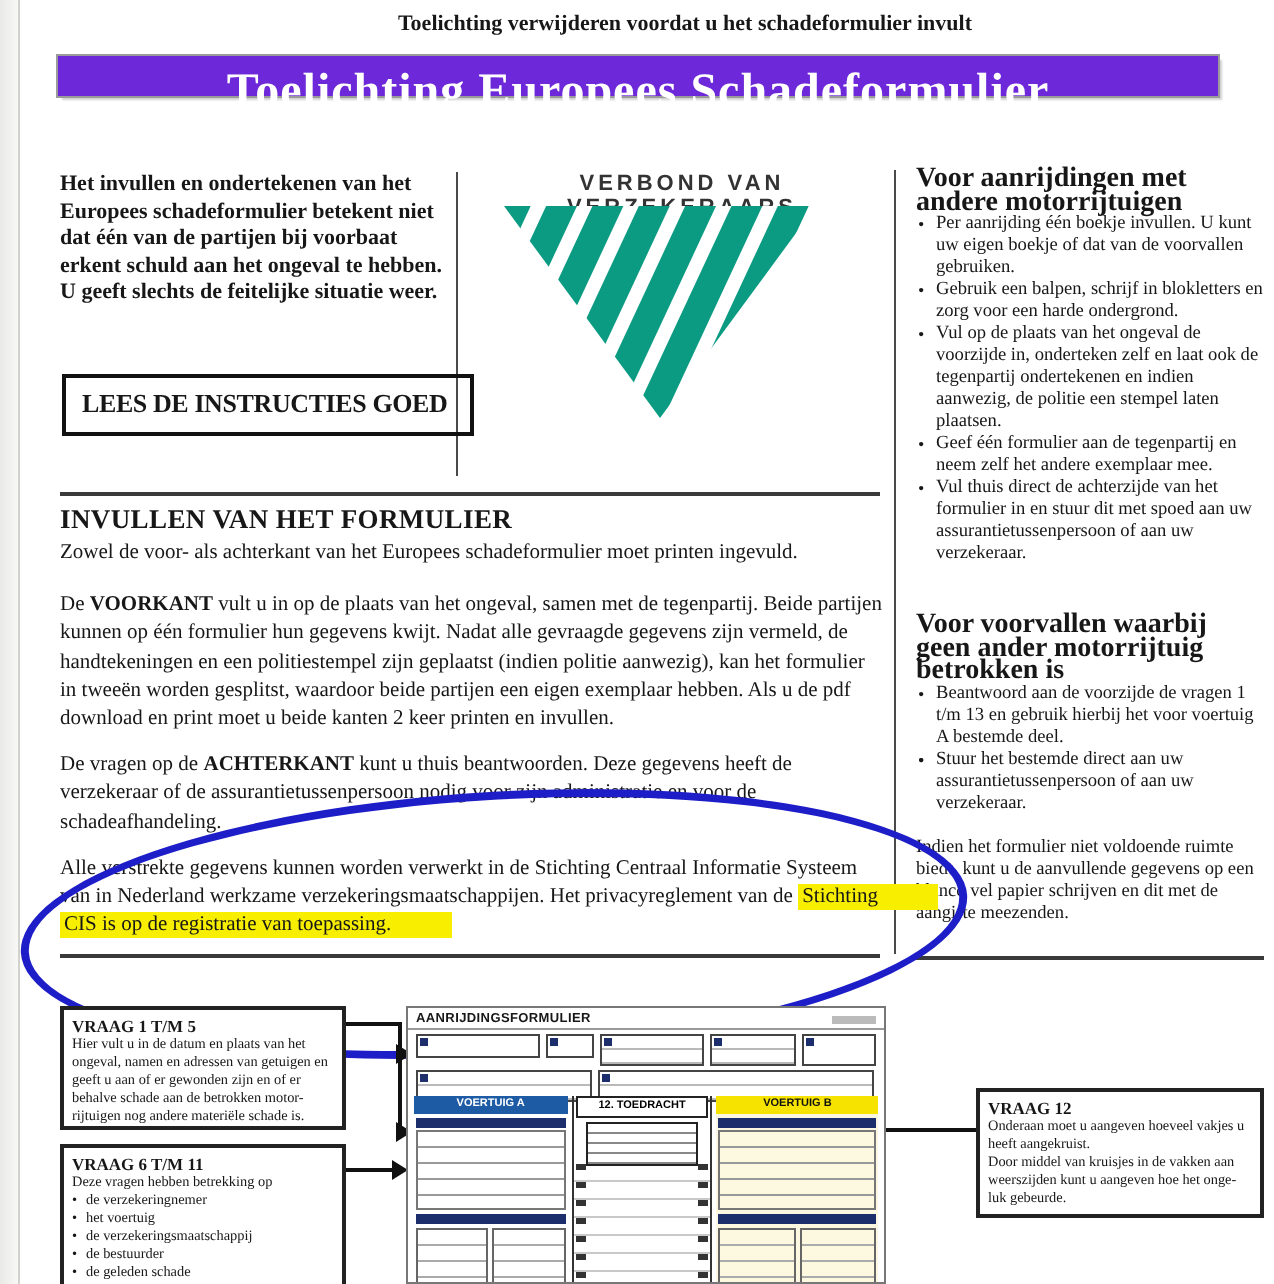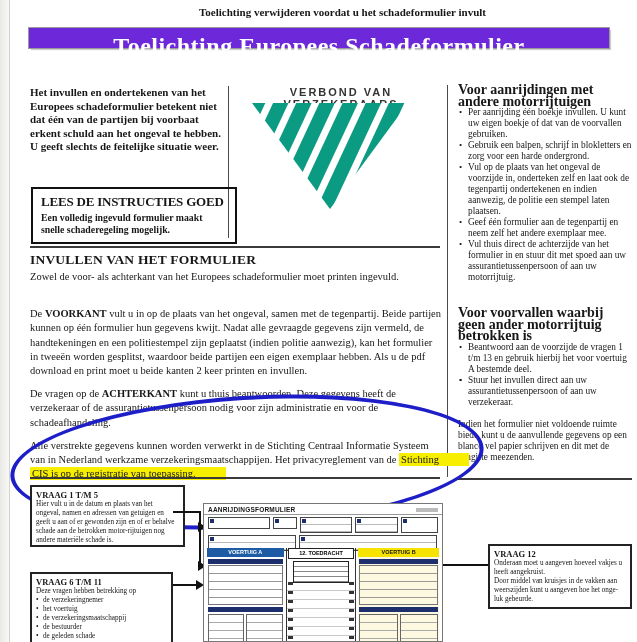--- a/index.html
+++ b/index.html
@@ -32,21 +32,21 @@
   #lees-box{left:31px;top:170px;width:206px;border:2px solid #111;padding:5px 8px 6px 8px;box-sizing:border-box;margin-top:17px;}
   #lees-title{font-size:13px;font-weight:bold;letter-spacing:-.2px;white-space:nowrap;}
   #lees-text{font-size:9.8px;font-weight:bold;line-height:12px;margin-top:2px;}
 
   
   #rule-top{left:30px;top:246px;width:410px;height:2px;background:#3a3a3a;}
   #main-col{left:30px;top:252px;width:412px;}
   #main-heading{font-size:13.5px;font-weight:bold;letter-spacing:.2px;}
   .main-par{font-size:10.5px;line-height:14.2px;margin:0;}
   #main-sub{margin-top:2px;}
-  #par-voorkant{margin-top:23px;}
+  #par-voorkant{margin-top:12px;}
   #par-achterkant{margin-top:9px;}
   #par-cis{margin-top:9px;}
   .term{font-weight:bold;}
   #cis-highlight{background:#f7ee00;padding:1px 30px 1px 2px;box-decoration-break:clone;}
 
   
   #rule-main{left:30px;top:477px;width:410px;height:2px;background:#3a3a3a;}
   #rule-right{left:458px;top:478px;width:174px;height:2px;background:#3a3a3a;}
   #divider2{left:447px;top:85px;width:1px;height:392px;background:#4a4a4a;}
 
@@ -60,21 +60,21 @@
   .u{}
 
   
   #cis-ellipse{left:10px;top:396px;width:466px;height:124px;border:4px solid #1e1ec8;
     border-radius:50%;transform:rotate(-3.5deg);}
 
   
   .vraag-box{border:2px solid #222;background:#fff;box-sizing:border-box;padding:3px 4px;}
   .vraag-title{font-size:8.5px;font-weight:bold;line-height:10px;}
   .vraag-text{font-size:7.2px;line-height:9px;}
-  #vraag1-box{left:30px;top:485px;width:155px;height:62px;}
+  #vraag1-box{left:30px;top:503px;width:143px;height:62px;}
   #vraag6-box{left:30px;top:572px;width:143px;height:92px;}
   #vraag12-box{left:488px;top:544px;width:144px;}
   .vbullet{position:relative;padding-left:7px;}
   .vbullet .bdot{position:absolute;left:0;top:0;}
 
   
   .cline{background:#111;}
   #c1-h{left:173px;top:511px;width:27px;height:2px;}
   #c1-v{left:199px;top:511px;width:2px;height:56px;}
   #c2-h{left:173px;top:584px;width:25px;height:2px;}
@@ -164,35 +164,34 @@
             <rect x="109" y="-80" width="14" height="280"></rect>
           <rect x="130" y="-80" width="14" height="280"></rect>
             <rect x="151" y="-80" width="14" height="280"></rect>
         </g>
       </g>
     </svg>
   </div>
 
   <div class="abs" id="lees-box">
     <div id="lees-title">LEES DE INSTRUCTIES GOED</div>
-    <div id="lees-text">Een volledig ingevuld formulier maakt snelle schaderegeling mogelijk.</div>
   </div>
 
   <div class="abs" id="right-col">
     <div class="rc-heading">Voor aanrijdingen met andere motorrijtuigen</div>
     <div class="bullet"><span class="bdot">•</span><span>Per aanrijding één boekje invullen. U kunt uw eigen boekje of dat van de voorvallen gebruiken.</span></div>
     <div class="bullet"><span class="bdot">•</span><span>Gebruik een balpen, schrijf in blokletters en zorg voor een harde ondergrond.</span></div>
     <div class="bullet"><span class="bdot">•</span><span><span>Vul op de plaats van het ongeval de voorzijde in, onderteken zelf en </span><span class="u">laat ook de tegenpartij ondertekenen</span><span> en indien aanwezig, de politie een stempel laten plaatsen.</span></span></div>
     <div class="bullet"><span class="bdot">•</span><span>Geef één formulier aan de tegenpartij en neem zelf het andere exemplaar mee.</span></div>
-    <div class="bullet"><span class="bdot">•</span><span>Vul thuis direct de achterzijde van het formulier in en stuur dit met spoed aan uw assurantietussenpersoon of aan uw motorrijtuig.</span></div>
+    <div class="bullet"><span class="bdot">•</span><span>Vul thuis direct de achterzijde van het formulier in en stuur dit met spoed aan uw assurantietussenpersoon of aan uw verzekeraar.</span></div>
 
     <div class="rc-heading second">Voor voorvallen waarbij geen ander motorrijtuig betrokken is</div>
     <div class="bullet"><span class="bdot">•</span><span>Beantwoord aan de voorzijde de vragen 1 t/m 13 en gebruik hierbij het voor voertuig A bestemde deel.</span></div>
     <div class="bullet"><span class="bdot">•</span></div>
-    <div class="bullet"><span class="bdot">•</span><span>Stuur het invullen direct aan uw assurantietussenpersoon of aan uw verzekeraar.</span></div>
+    <div class="bullet"><span class="bdot">•</span><span>Stuur het bestemde direct aan uw assurantietussenpersoon of aan uw verzekeraar.</span></div>
 
     <div class="rc-note">Indien het formulier niet voldoende ruimte biedt, kunt u de aanvullende gegevens op een blanco vel papier schrijven en dit met de aangifte meezenden.</div>
   </div>
 
   <div class="abs" id="rule-top"></div>
 
   <div class="abs" id="main-col">
     <div id="main-heading">INVULLEN VAN HET FORMULIER</div>
     <p class="main-par" id="main-sub">Zowel de voor- als achterkant van het Europees schadeformulier moet printen ingevuld.</p>
     <p class="main-par" id="par-voorkant"><span>De </span><span class="term">VOORKANT</span><span> vult u in op de plaats van het ongeval, samen met de tegenpartij. Beide partijen kunnen op één formulier hun gegevens kwijt. Nadat alle gevraagde gegevens zijn vermeld, de handtekeningen en een politiestempel zijn geplaatst (indien politie aanwezig), kan het formulier in tweeën worden gesplitst, waardoor beide partijen een eigen exemplaar hebben. Als u de pdf download en print moet u beide kanten 2 keer printen en invullen.</span></p>

